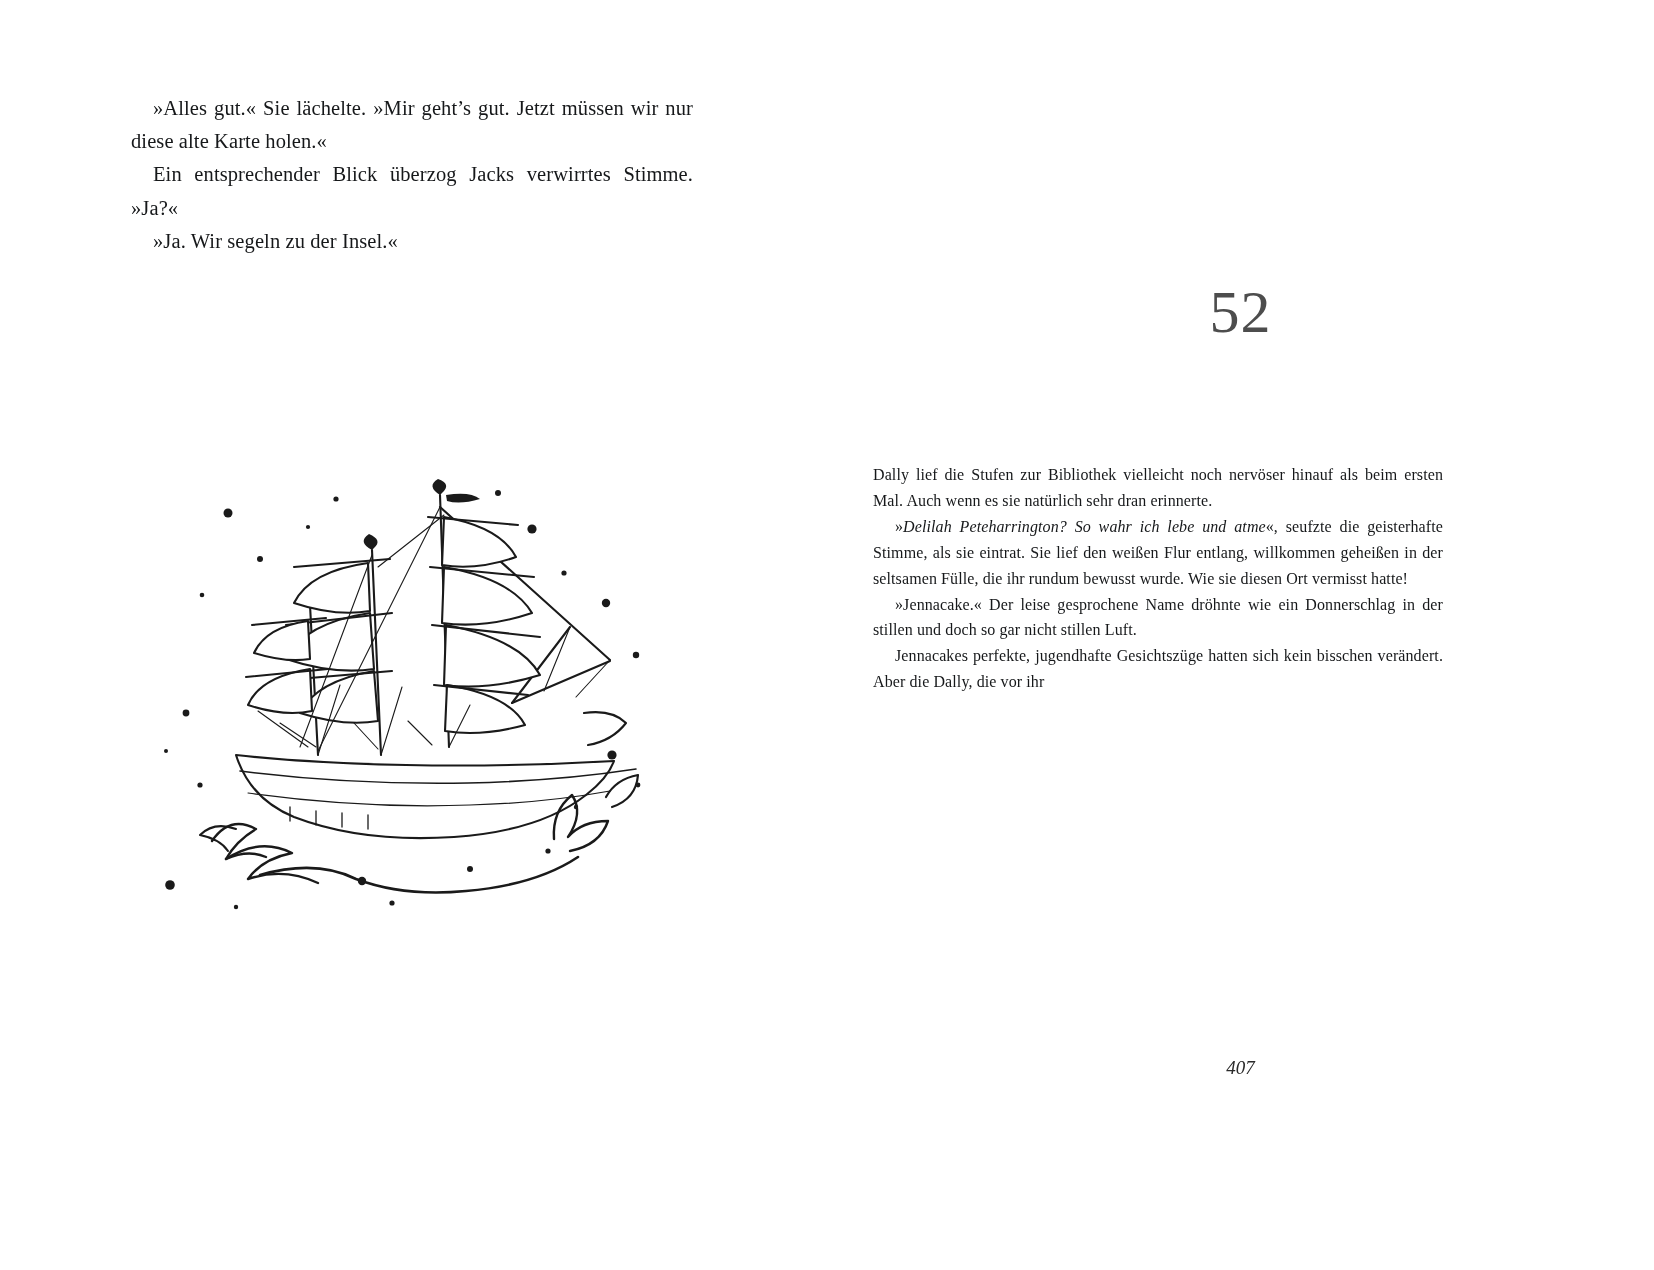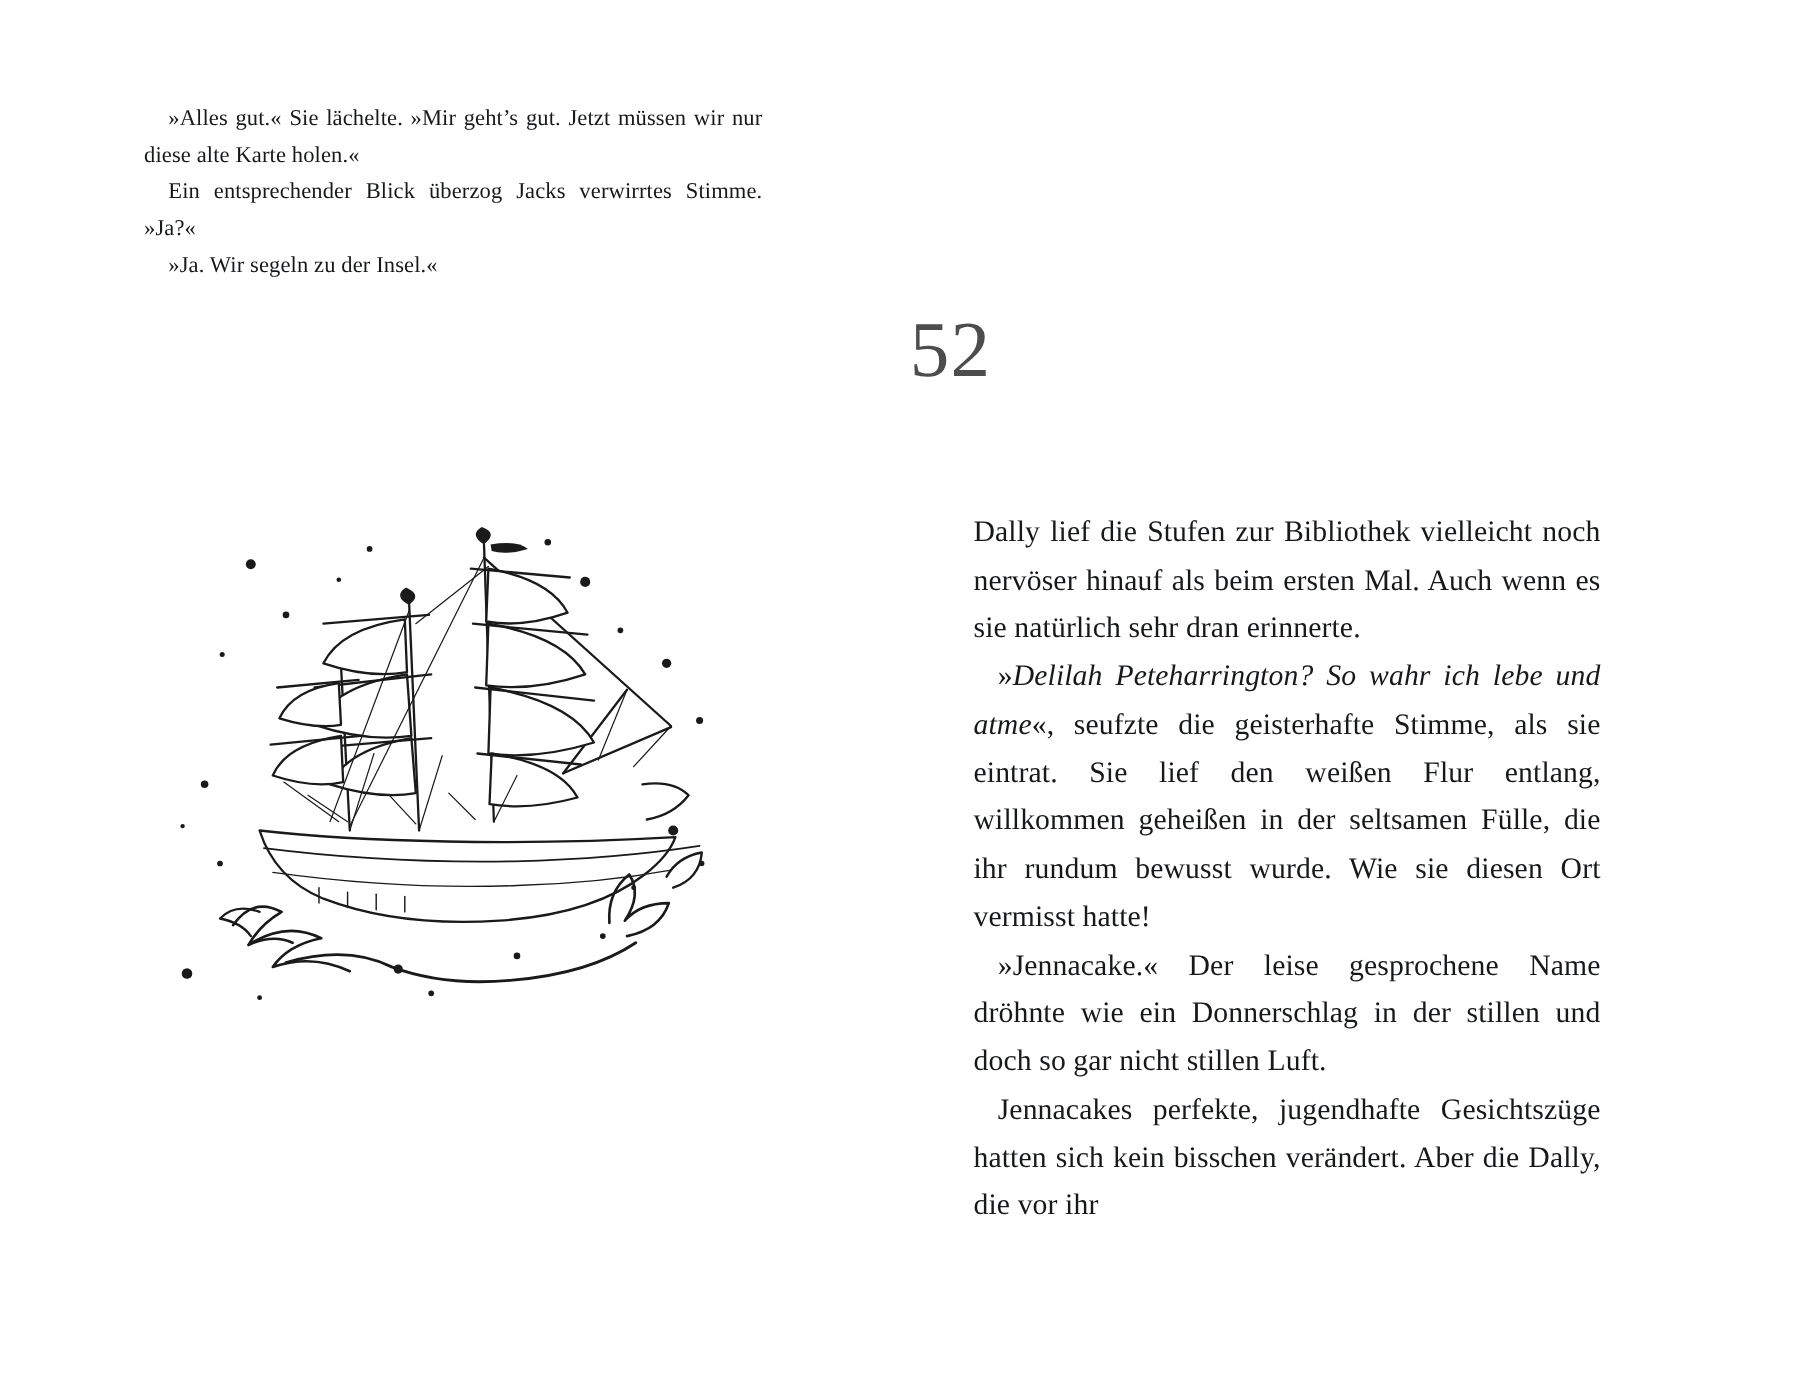--- a/index.html
+++ b/index.html
@@ -67,37 +67,37 @@
     width: 100%;
     height: 100%;
   }
 
   
   .chapter-number {
     position: absolute;
     top: 282px;
     left: 0;
     width: 827px;
-    font-size: 72px;
+    text-align: center;
+    font-size: 60px;
     line-height: 1;
     color: #4d4d4d;
     font-family: "Liberation Serif", serif;
     letter-spacing: 1px;
   }
   .right-text {
     position: absolute;
     left: 46px;
     top: 462px;
     width: 570px;
-    font-size: 27px;
+    font-size: 16px;
     line-height: 1.62;
     text-align: justify;
     color: #16181a;
     letter-spacing: 0.1px;
-    margin-left: 12px;
   }
   .right-text p {
     margin: 0;
     text-indent: 22px;
   }
   .right-text p.noindent {
     text-indent: 0;
   }
   .right-text em {
     font-style: italic;
@@ -238,15 +238,16 @@
 
     <div class="chapter-number">52</div>
 
     <div class="right-text">
       <p class="noindent">Dally lief die Stufen zur Bibliothek vielleicht noch nervöser hinauf als beim ersten Mal. Auch wenn es sie natürlich sehr dran erinnerte.</p>
       <p><span>»</span><em>Delilah Peteharrington? So wahr ich lebe und atme</em><span>«, seufzte die geisterhafte Stimme, als sie eintrat. Sie lief den weißen Flur entlang, willkommen geheißen in der seltsamen Fülle, die ihr rundum bewusst wurde. Wie sie diesen Ort vermisst hatte!</span></p>
       <p>»Jennacake.« Der leise gesprochene Name dröhnte wie ein Donnerschlag in der stillen und doch so gar nicht stillen Luft.</p>
       <p>Jennacakes perfekte, jugendhafte Gesichtszüge hatten sich kein bisschen verändert. Aber die Dally, die vor ihr</p>
     </div>
 
+    <div class="folio">407</div>
   </div>
 
 </div>
 
 </body></html>

